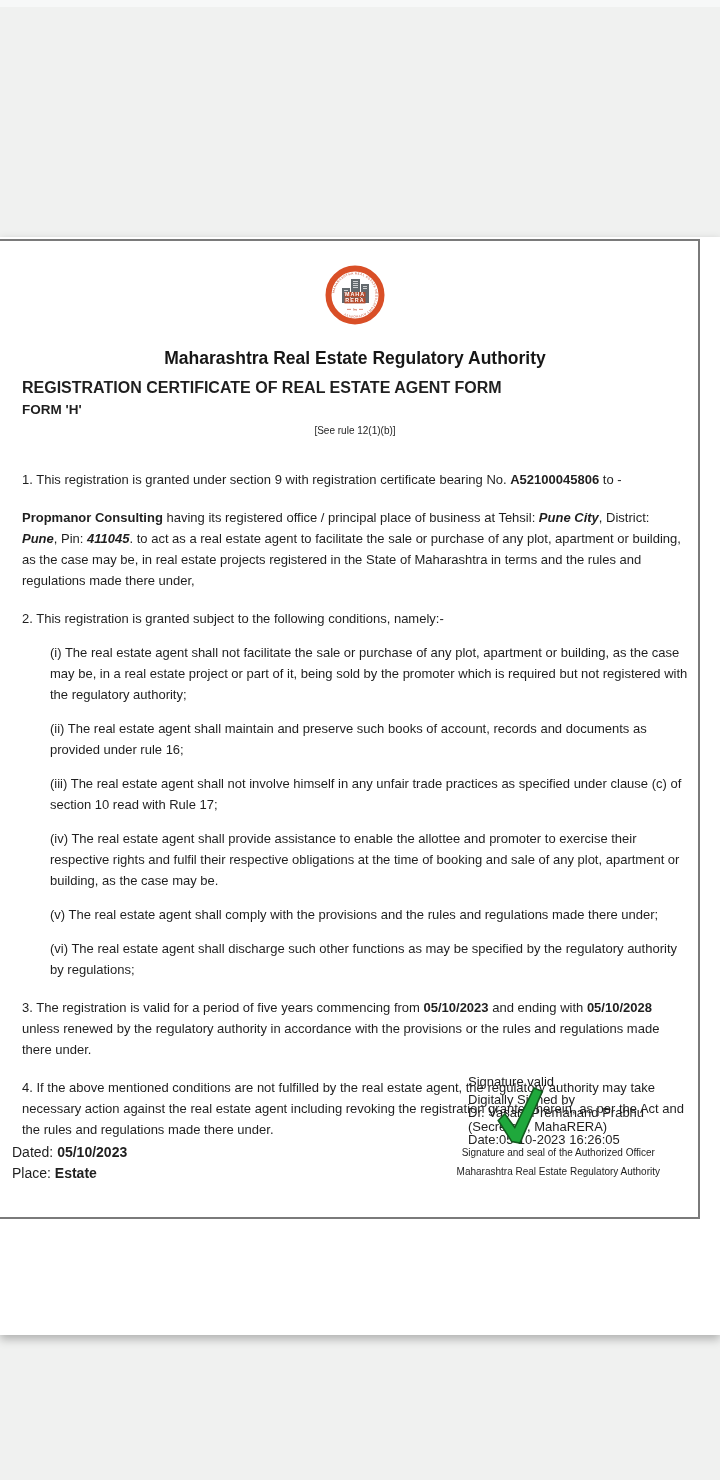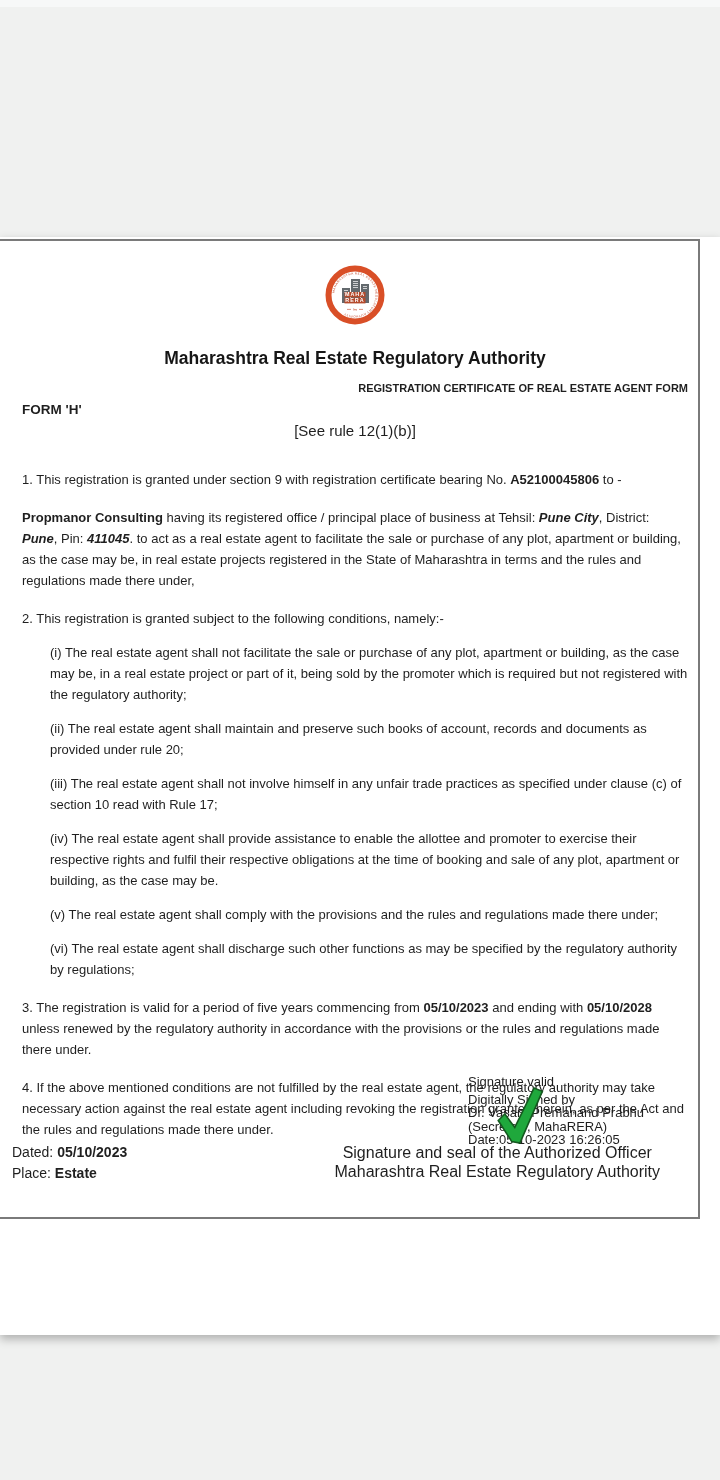--- a/index.html
+++ b/index.html
@@ -26,23 +26,23 @@
     position:absolute;left:0;top:3px;right:20px;
     padding:0 12px 0 22px;
     font-size:13px;line-height:21px;
   }
   .logo-wrap{text-align:center;margin-top:25px;}
   .logo-wrap svg{display:inline-block;}
   .doc-title{
     text-align:center;font-size:17.5px;font-weight:bold;
     margin-top:15px;line-height:20px;color:#161616;
   }
-  .doc-sub1{text-align:right;font-size:11px;font-weight:bold;margin-top:12px;line-height:16px;}
+  .doc-sub1{text-align:left;font-size:16px;font-weight:bold;margin-top:12px;line-height:16px;}
   .doc-sub2{text-align:left;font-size:13.5px;font-weight:bold;margin-top:6px;line-height:16px;}
-  .doc-sub3{text-align:center;font-size:15px;margin-top:5px;line-height:15px;}
+  .doc-sub3{text-align:center;font-size:10px;margin-top:5px;line-height:15px;}
   .para{margin-top:17px;}
   .para.first{margin-top:31px;}
   .para.tight{}
   .cond{margin-top:9px;padding-left:28px;}
   .conds{margin-top:13px;}
   b{font-weight:bold;}
   .it{}
   .bit{font-style:italic;font-weight:bold;}
   .sig-valid{
     position:absolute;left:468px;top:838px;
@@ -52,21 +52,21 @@
   .check-icon{
     position:absolute;left:492px;top:848px;width:56px;height:62px;
     z-index:3;
   }
   .footer-left{
     position:absolute;left:12px;top:905px;
     font-size:14px;line-height:20.5px;white-space:nowrap;
   }
   .footer-right{
     position:absolute;right:60px;top:906px;
-    font-size:16px;line-height:19px;text-align:center;white-space:nowrap;
+    font-size:10px;line-height:19px;text-align:center;white-space:nowrap;
   }
 </style>
 </head>
 <body>
 
 <div class="top-strip"></div>
 
 <div class="paper">
   <div class="cert-border"></div>
 
@@ -113,21 +113,21 @@
     <div class="doc-sub3">[See rule 12(1)(b)]</div>
 
     <p class="para first"><span>1. This registration is granted under section 9 with registration certificate bearing No. </span><b>A52100045806</b><span> to -</span></p>
 
     <p class="para"><b>Propmanor Consulting</b><span>  having its registered office / principal place of business at   </span><span class="it">Tehsil: </span><span class="bit">Pune City</span><span class="it">, District: </span><span class="bit">Pune</span><span class="it">, Pin: </span><span class="bit">411045</span><span>. to act as a real estate agent to facilitate the sale or purchase of any plot, apartment or building, as the case may be, in real estate projects registered in the State of Maharashtra in terms and the rules and regulations made there under,</span></p>
 
     <p class="para tight">2. This registration is granted subject to the following conditions, namely:-</p>
 
     <div class="conds">
       <p class="cond">(i) The real estate agent shall not facilitate the sale or purchase of any plot, apartment or building, as the case may be, in a real estate project or part of it, being sold by the promoter which is required but not registered with the regulatory authority;</p>
-      <p class="cond">(ii) The real estate agent shall maintain and preserve such books of account, records and documents as provided under rule 20;</p>
+      <p class="cond">(ii) The real estate agent shall maintain and preserve such books of account, records and documents as provided under rule 16;</p>
       <p class="cond">(iii) The real estate agent shall not involve himself in any unfair trade practices as specified under clause (c) of section 10 read with Rule 17;</p>
       <p class="cond">(iv) The real estate agent shall provide assistance to enable the allottee and promoter to exercise their respective rights and fulfil their respective obligations at the time of booking and sale of any plot, apartment or building, as the case may be.</p>
       <p class="cond">(v) The real estate agent shall comply with the provisions and the rules and regulations made there under;</p>
       <p class="cond">(vi) The real estate agent shall discharge such other functions as may be specified by the regulatory authority by regulations;</p>
     </div>
 
     <p class="para"><span>3. The registration is valid for a period of five years commencing from </span><b>05/10/2023</b><span> and ending with </span><b>05/10/2028</b><span> unless renewed by the regulatory authority in accordance with the provisions or the rules and regulations made there under.</span></p>
 
     <p class="para">4. If the above mentioned conditions are not fulfilled by the real estate agent, the regulatory authority may take necessary action against the real estate agent including revoking the registration granted herein, as per the Act and the rules and regulations made there under.</p>
   </div>

